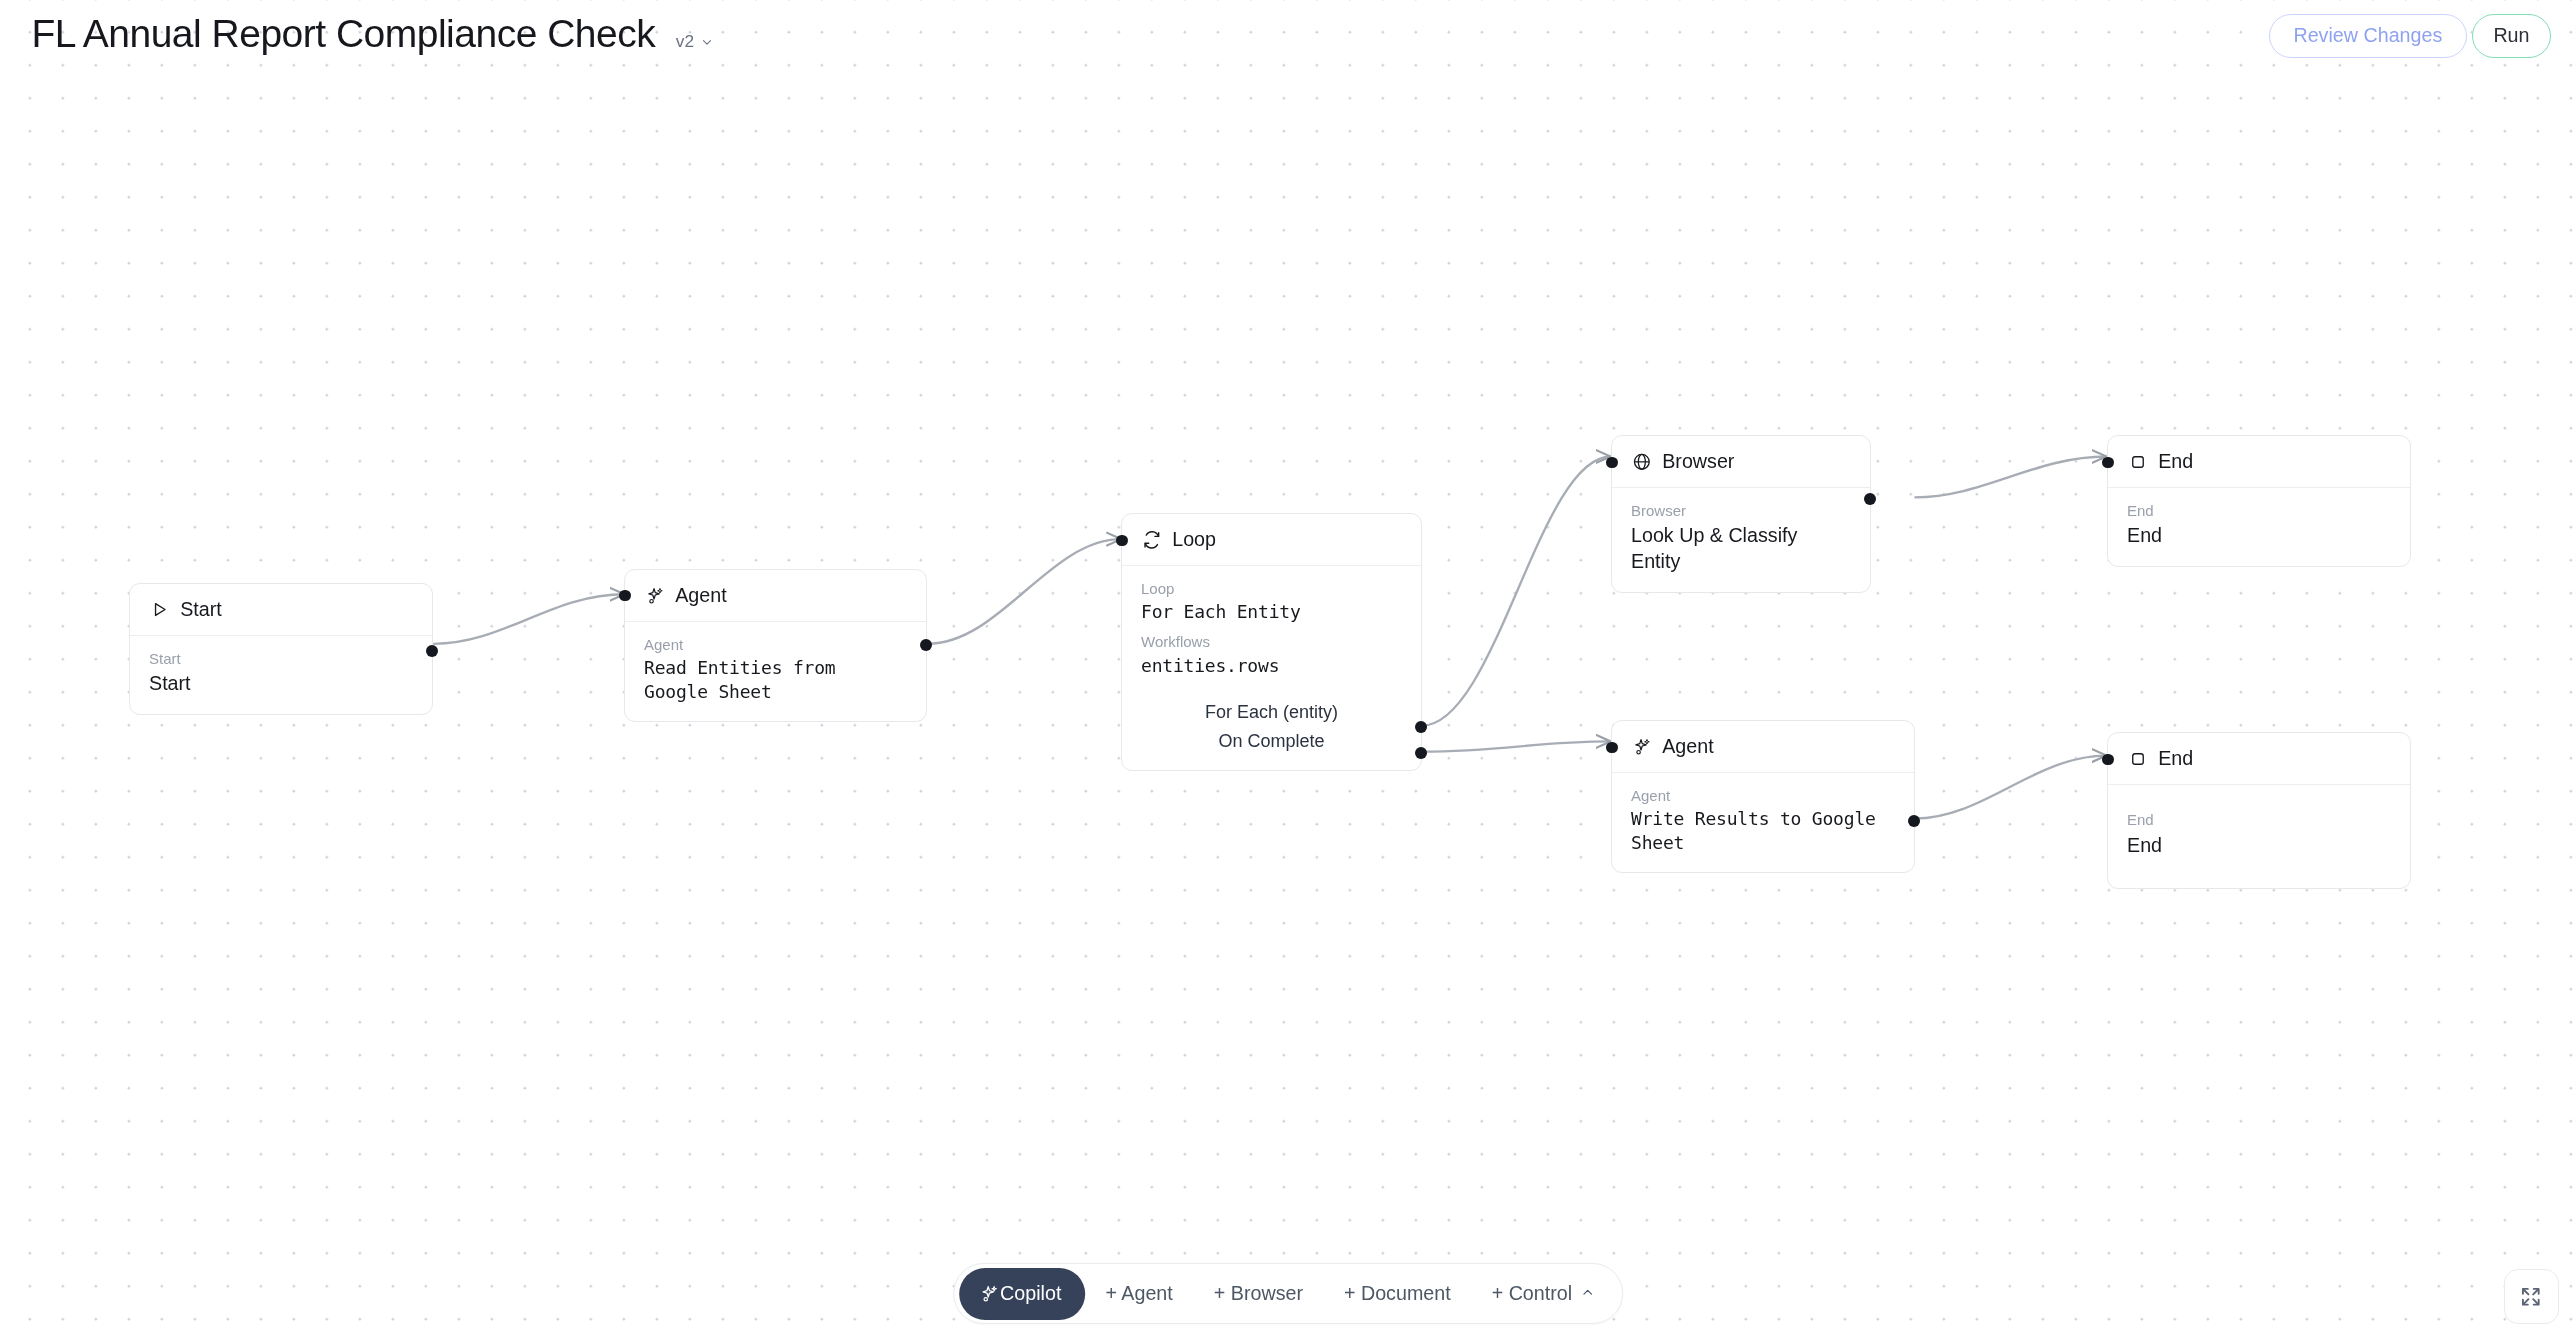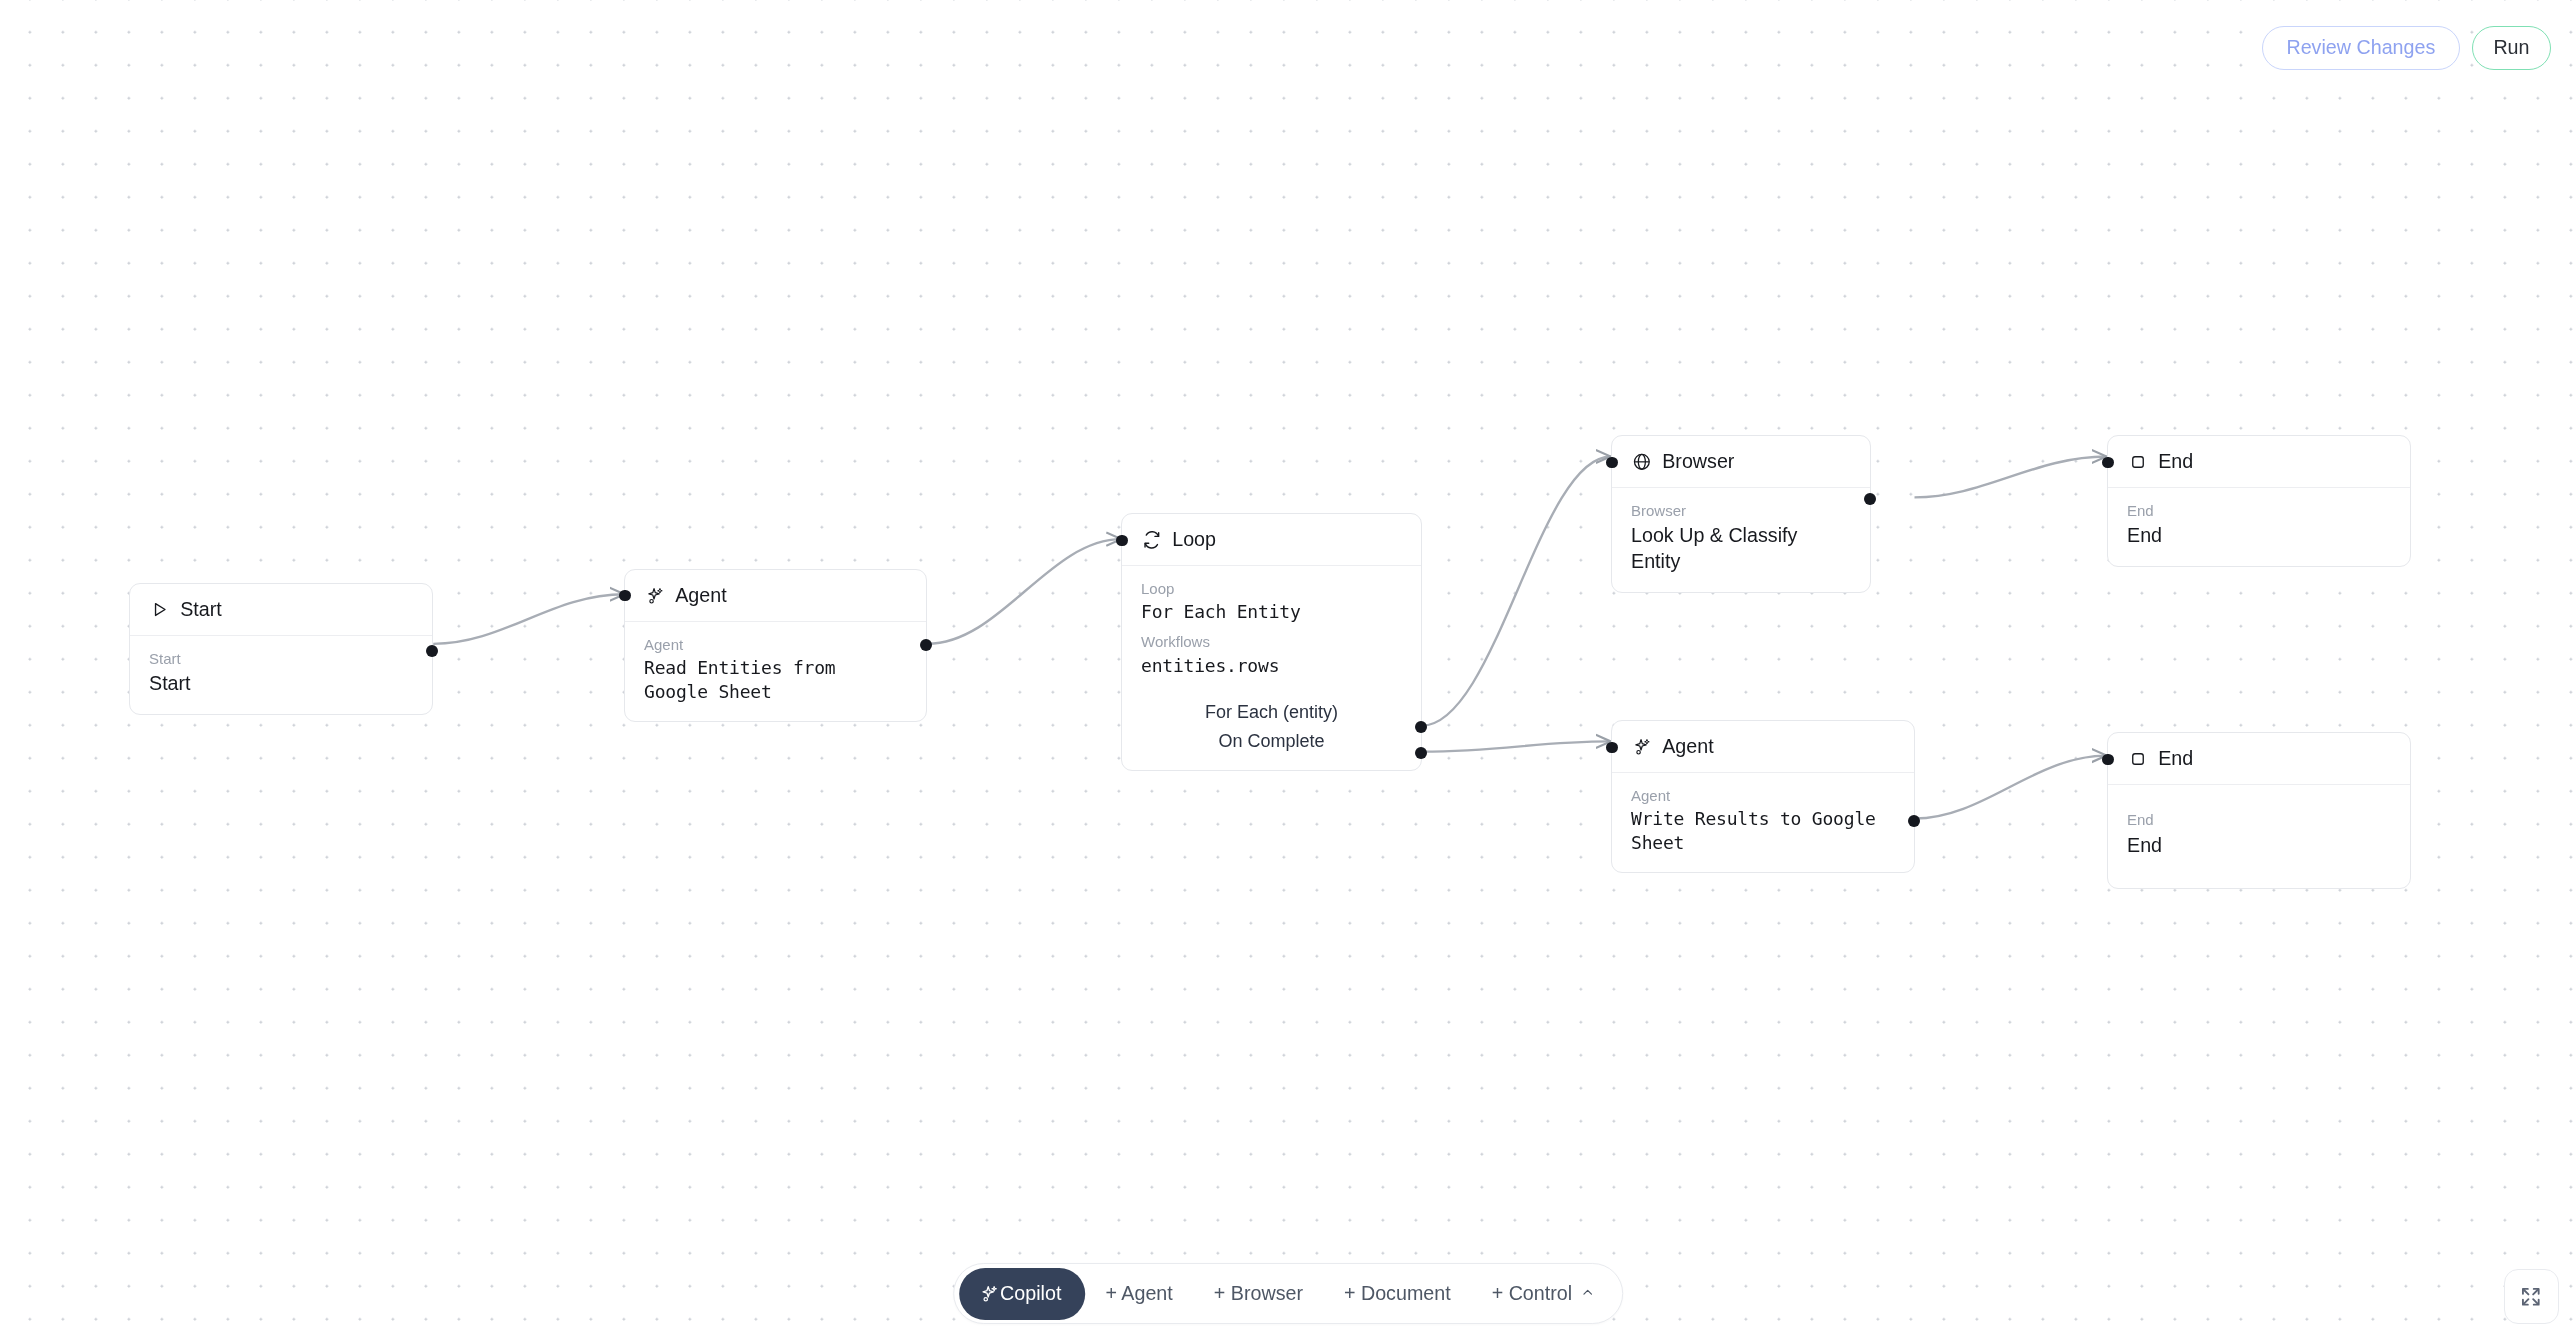--- a/index.html
+++ b/index.html
@@ -84,24 +84,24 @@
     font-family: "Liberation Sans", sans-serif;
     padding: 10.2px 20.5px;
     cursor: pointer;
     white-space: nowrap;
     line-height: 1.1;
   }
 
   #top-right {
     position: absolute;
     right: 25px;
-    top: 26px;
-    display: flex;
-    align-items: center;
-    gap: 12px;
+    top: 14px;
+    display: flex;
+    align-items: center;
+    gap: 5px;
     pointer-events: auto;
   }
 
   #review-changes-button {
     border: 1.4px solid #c9d5fb;
     border-radius: 786px;
     background: #ffffff;
     color: #8ea2f0;
     font-size: 19.7px;
     font-family: "Liberation Sans", sans-serif;
@@ -468,20 +468,31 @@
         <div class="field-value sans">End</div>
       </div>
     </div>
     <span class="handle left" style="top:20.5px;"></span>
   </div>
 
 </div>
 
 <div id="header">
 
+  <div id="title-row">
+    <div id="page-title">FL Annual Report Compliance Check</div>
+    <div id="version-chip">
+      <span>v2</span>
+      <span>
+        <svg width="14" height="14" viewBox="0 0 24 24" fill="none">
+          <path d="M6 9.5 L12 15.5 L18 9.5" stroke="#6b7280" stroke-width="1.9" stroke-linecap="round" stroke-linejoin="round"></path>
+        </svg>
+      </span>
+    </div>
+  </div>
 
 
   <div id="top-right">
     <button id="review-changes-button">Review Changes</button>
     <button id="run-button">Run</button>
   </div>
 
 </div>
 
 <div id="bottom-toolbar">

